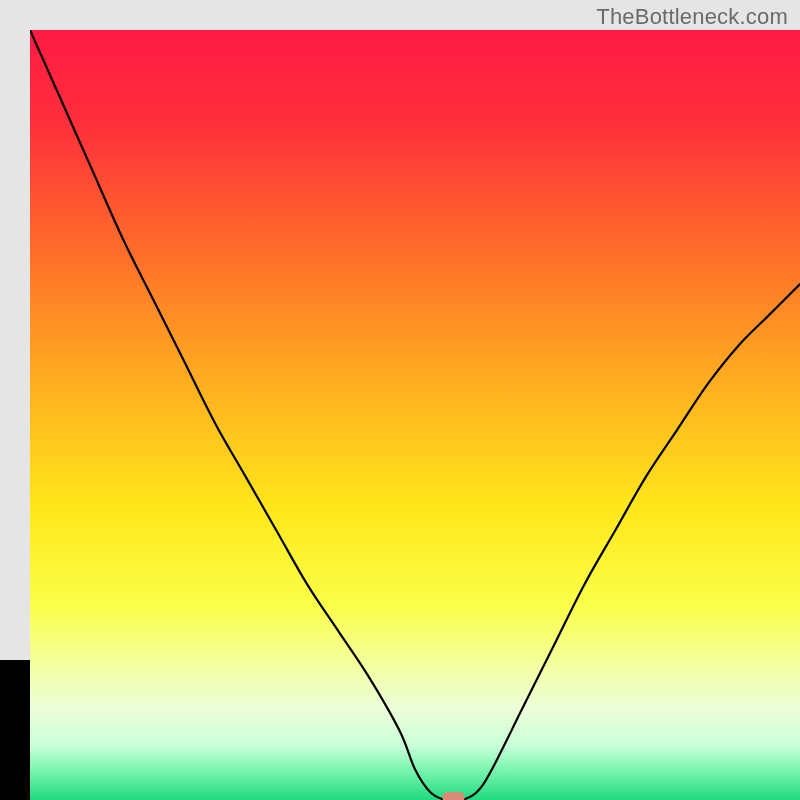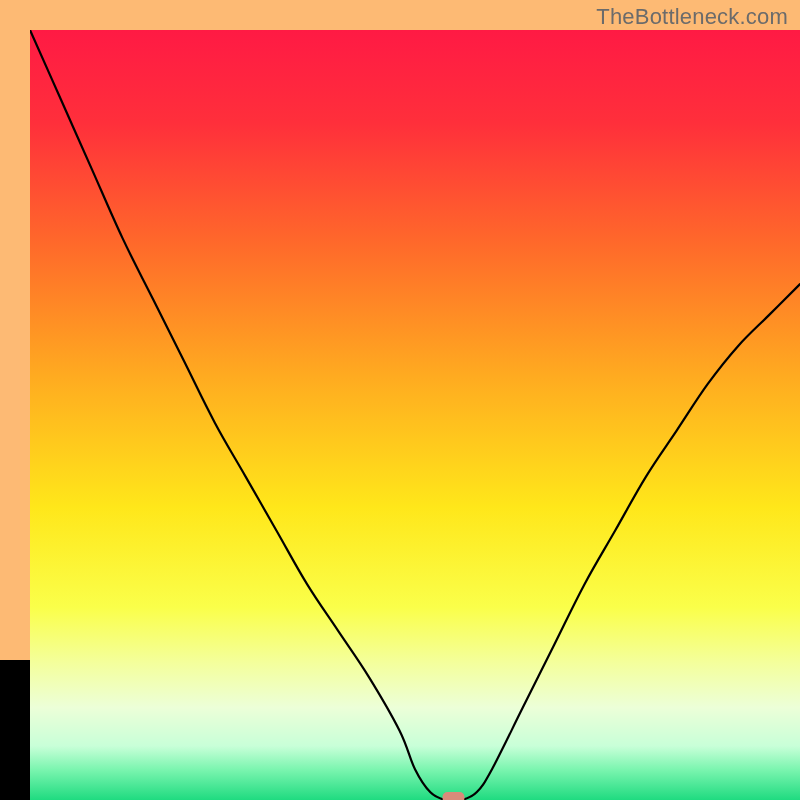--- a/index.html
+++ b/index.html
@@ -8,21 +8,21 @@
     width: 800px;
     height: 800px;
     background: #000;
     font-family: Arial, Helvetica, sans-serif;
     overflow: hidden;
   }
   .frame {
     position: relative;
     width: 800px;
     height: 660px;
-    background: #fdba74;
+    background: #e5e5e5;
   }
   .watermark {
     position: absolute;
     top: 4px;
     right: 12px;
     color: #6b6b6b;
     font-size: 22px;
     font-weight: 500;
     letter-spacing: 0.2px;
     z-index: 20;

